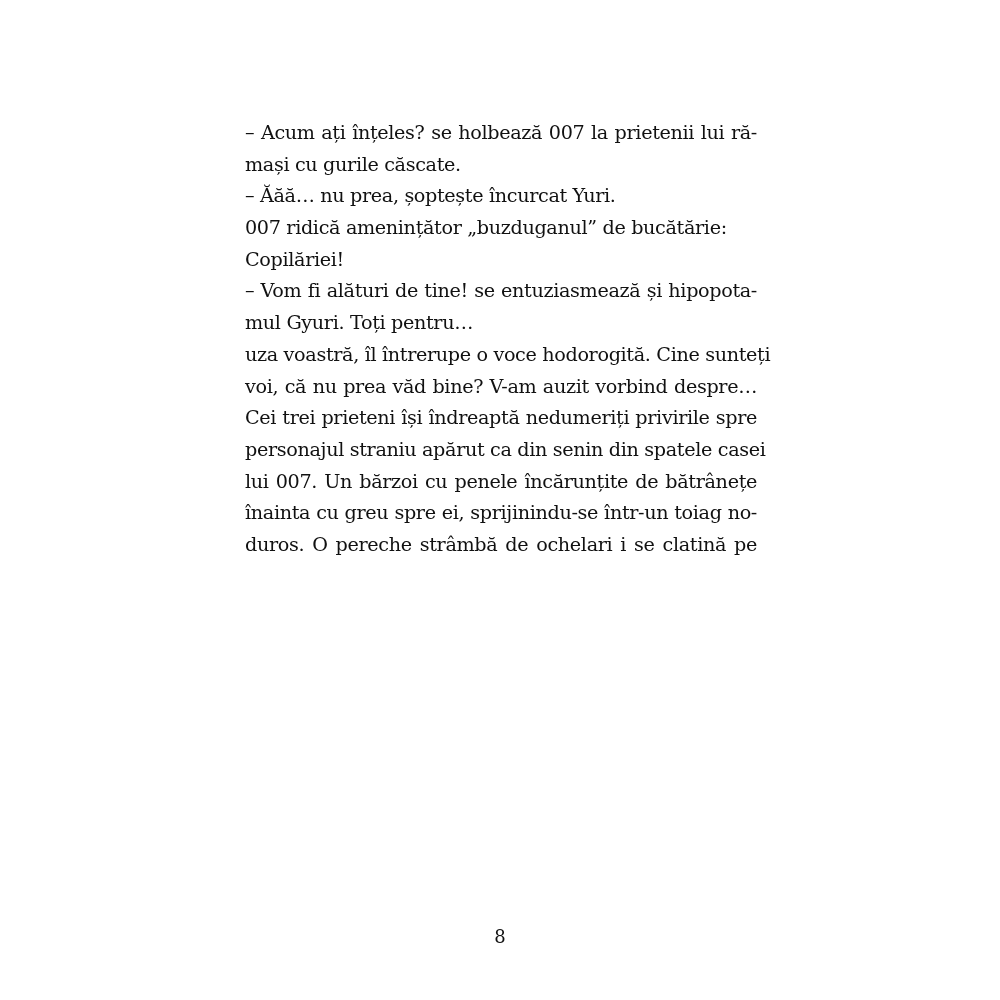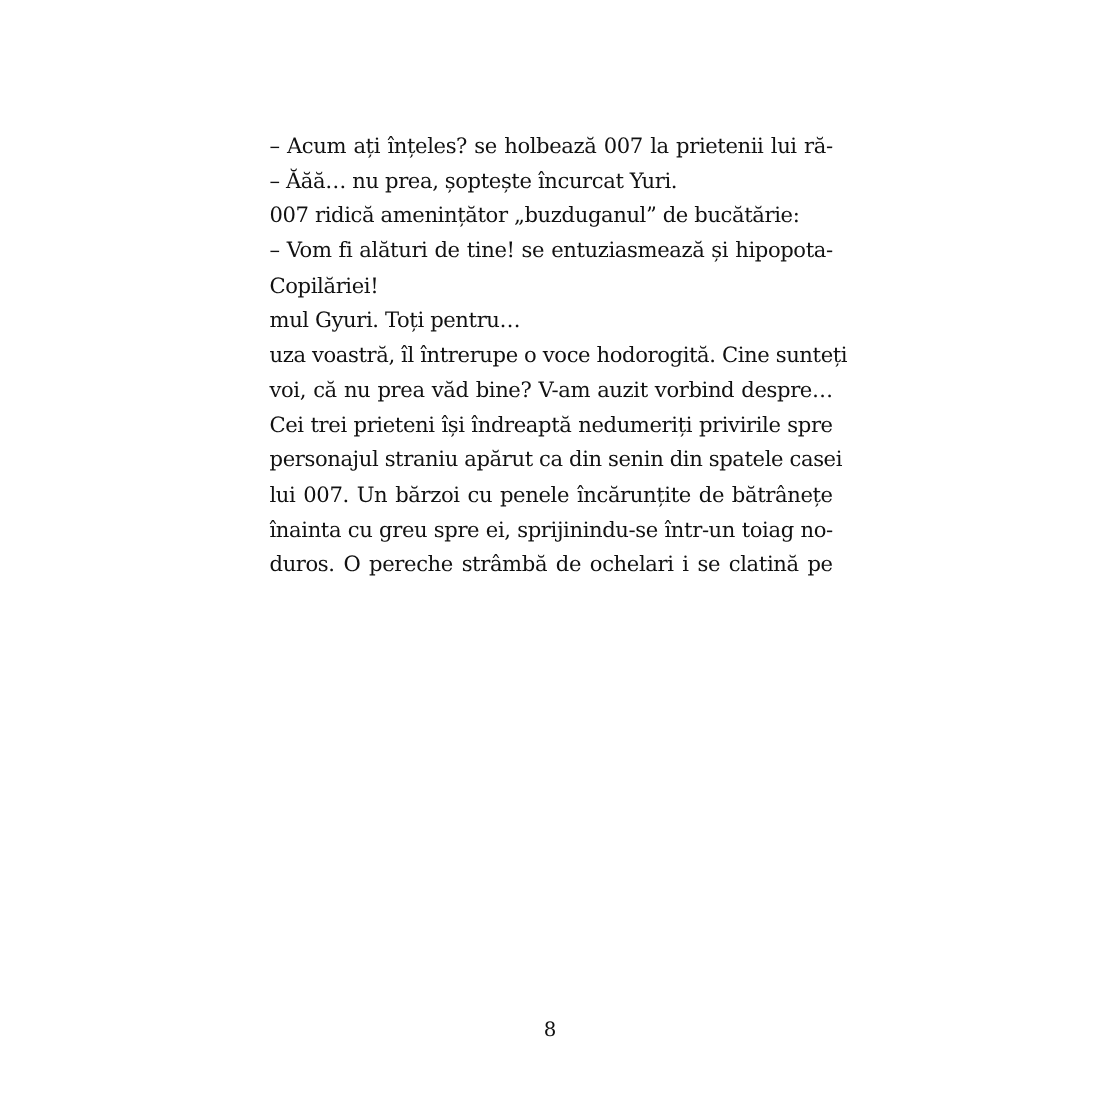--- a/index.html
+++ b/index.html
@@ -52,24 +52,25 @@
       line-height: 22px;
       color: #111111;
     }
   </style>
 </head>
 <body>
 
 <div class="page">
   <div class="text-block">
     <span class="line justify">– Acum ați înțeles? se holbează 007 la prietenii lui ră-</span>
+    <span class="line">mași cu gurile căscate.</span>
     <span class="line">– Ăăă… nu prea, șoptește încurcat Yuri.</span>
     <span class="line">007 ridică amenințător „buzduganul” de bucătărie:</span>
+    <span class="line">Copilăriei!</span>
     <span class="line justify">– Vom fi alături de tine! se entuziasmează și hipopota-</span>
-    <span class="line">Copilăriei!</span>
     <span class="line">mul Gyuri. Toți pentru…</span>
     <span class="line justify">uza voastră, îl întrerupe o voce hodorogită. Cine sunteți</span>
     <span class="line justify">voi, că nu prea văd bine? V-am auzit vorbind despre…</span>
     <span class="line justify">Cei trei prieteni își îndreaptă nedumeriți privirile spre</span>
     <span class="line justify">personajul straniu apărut ca din senin din spatele casei</span>
     <span class="line justify">lui 007. Un bărzoi cu penele încărunțite de bătrânețe</span>
     <span class="line justify">înainta cu greu spre ei, sprijinindu-se într-un toiag no-</span>
     <span class="line justify">duros. O pereche strâmbă de ochelari i se clatină pe</span>
   </div>
   <div class="page-number">8</div>

